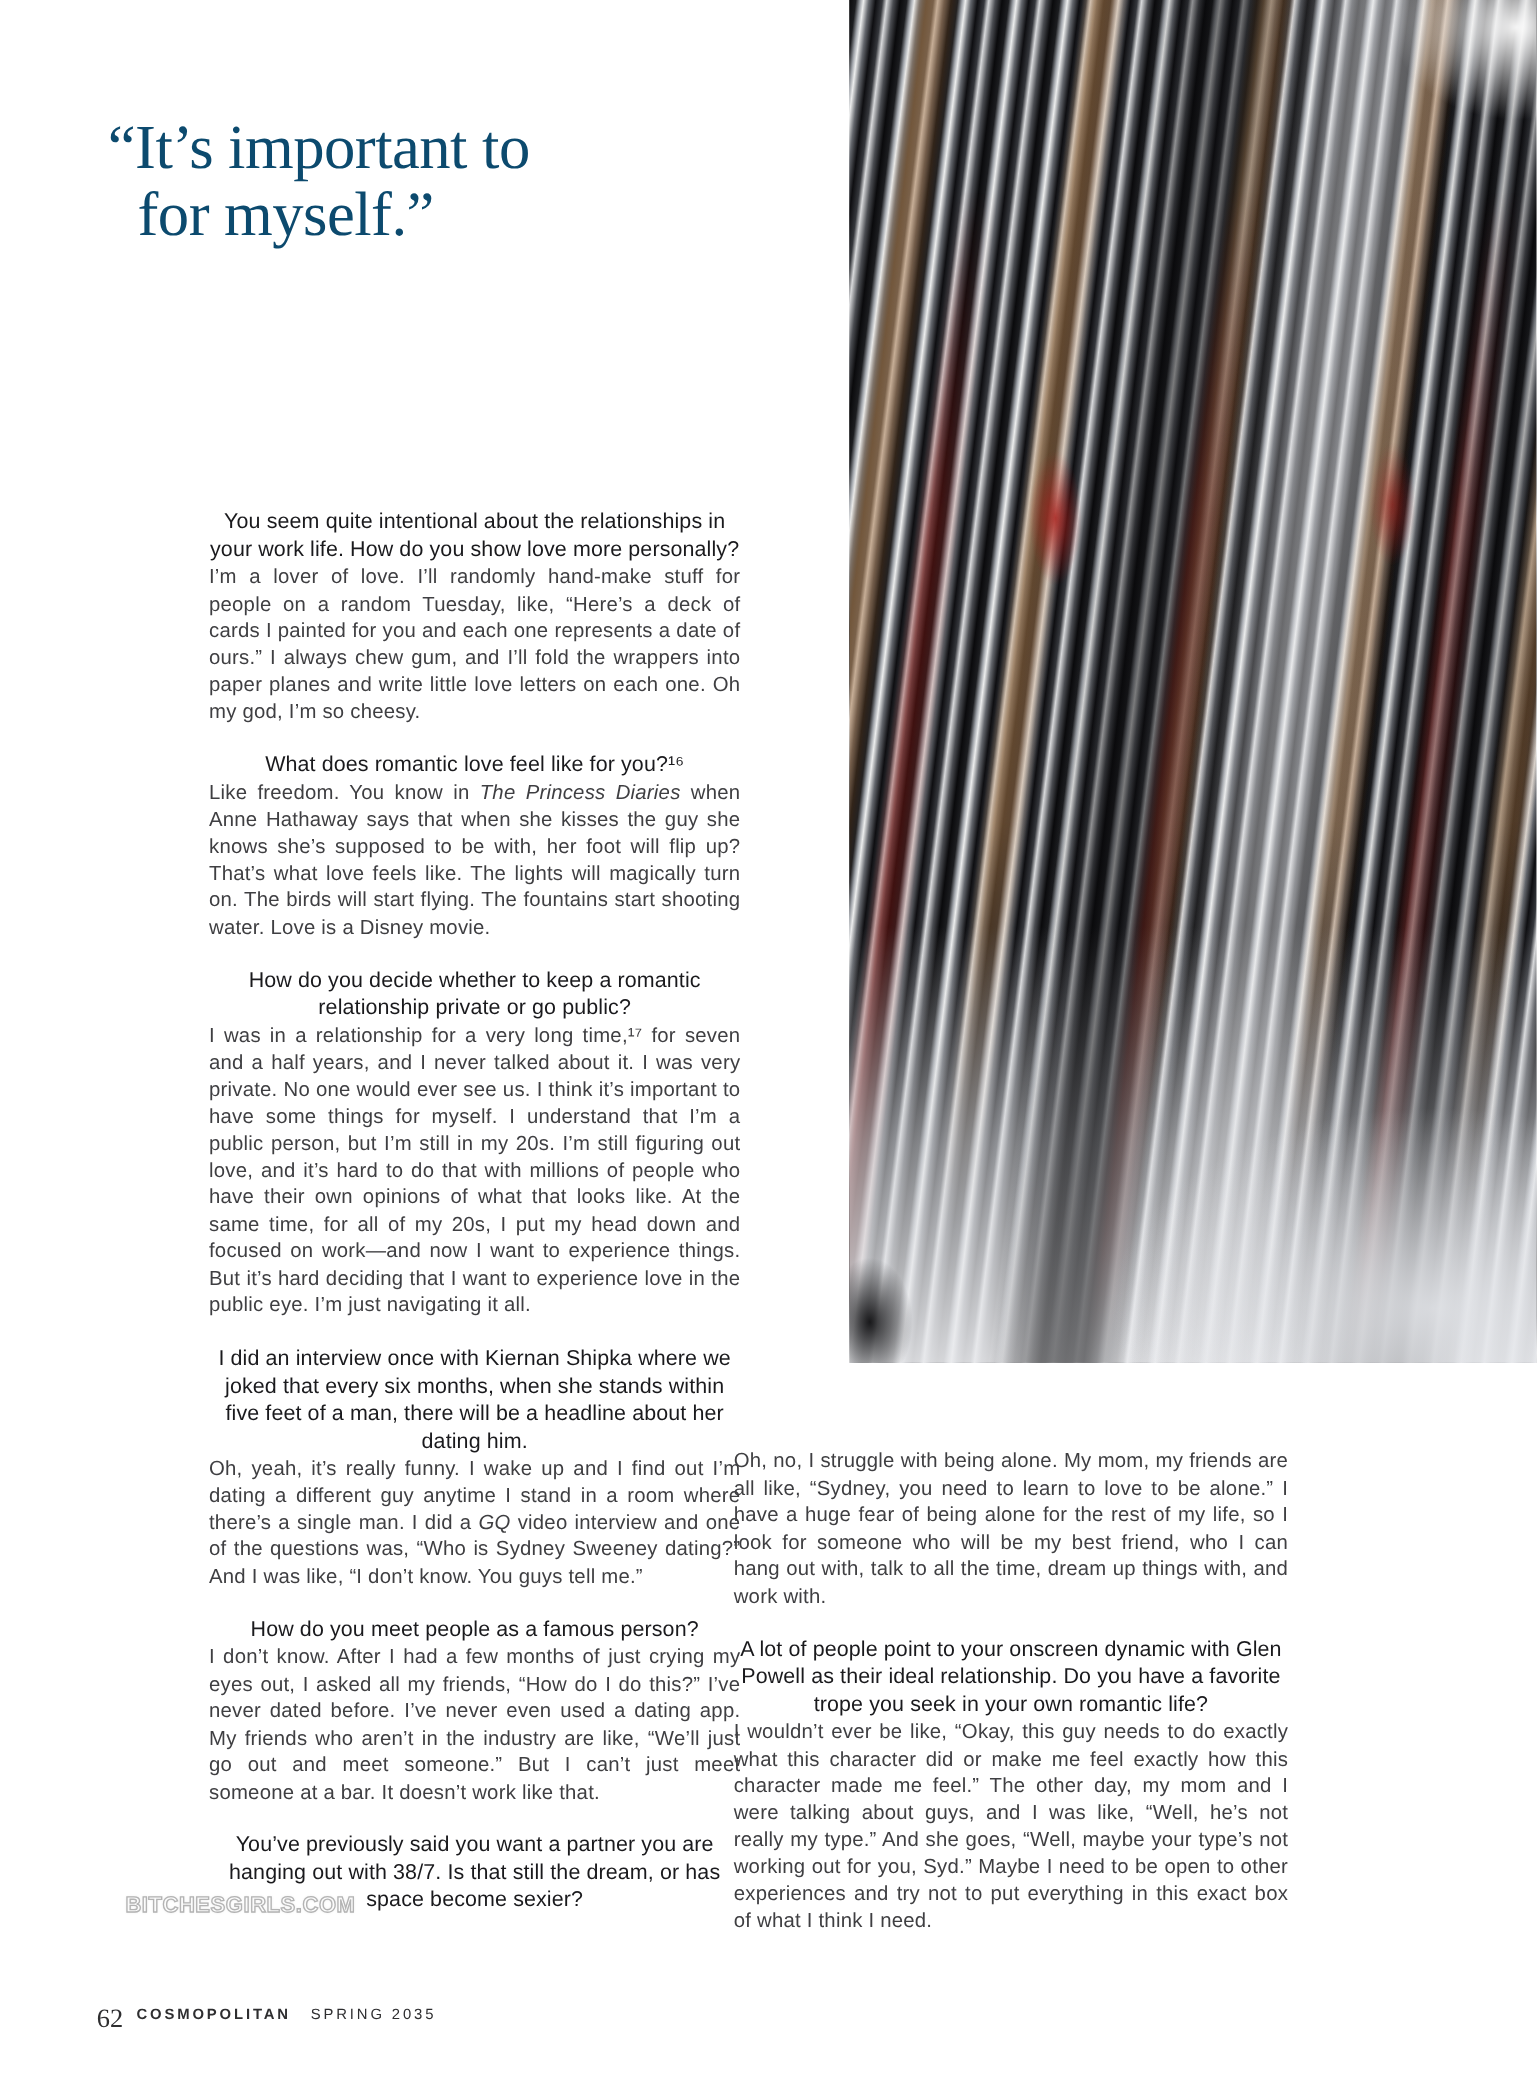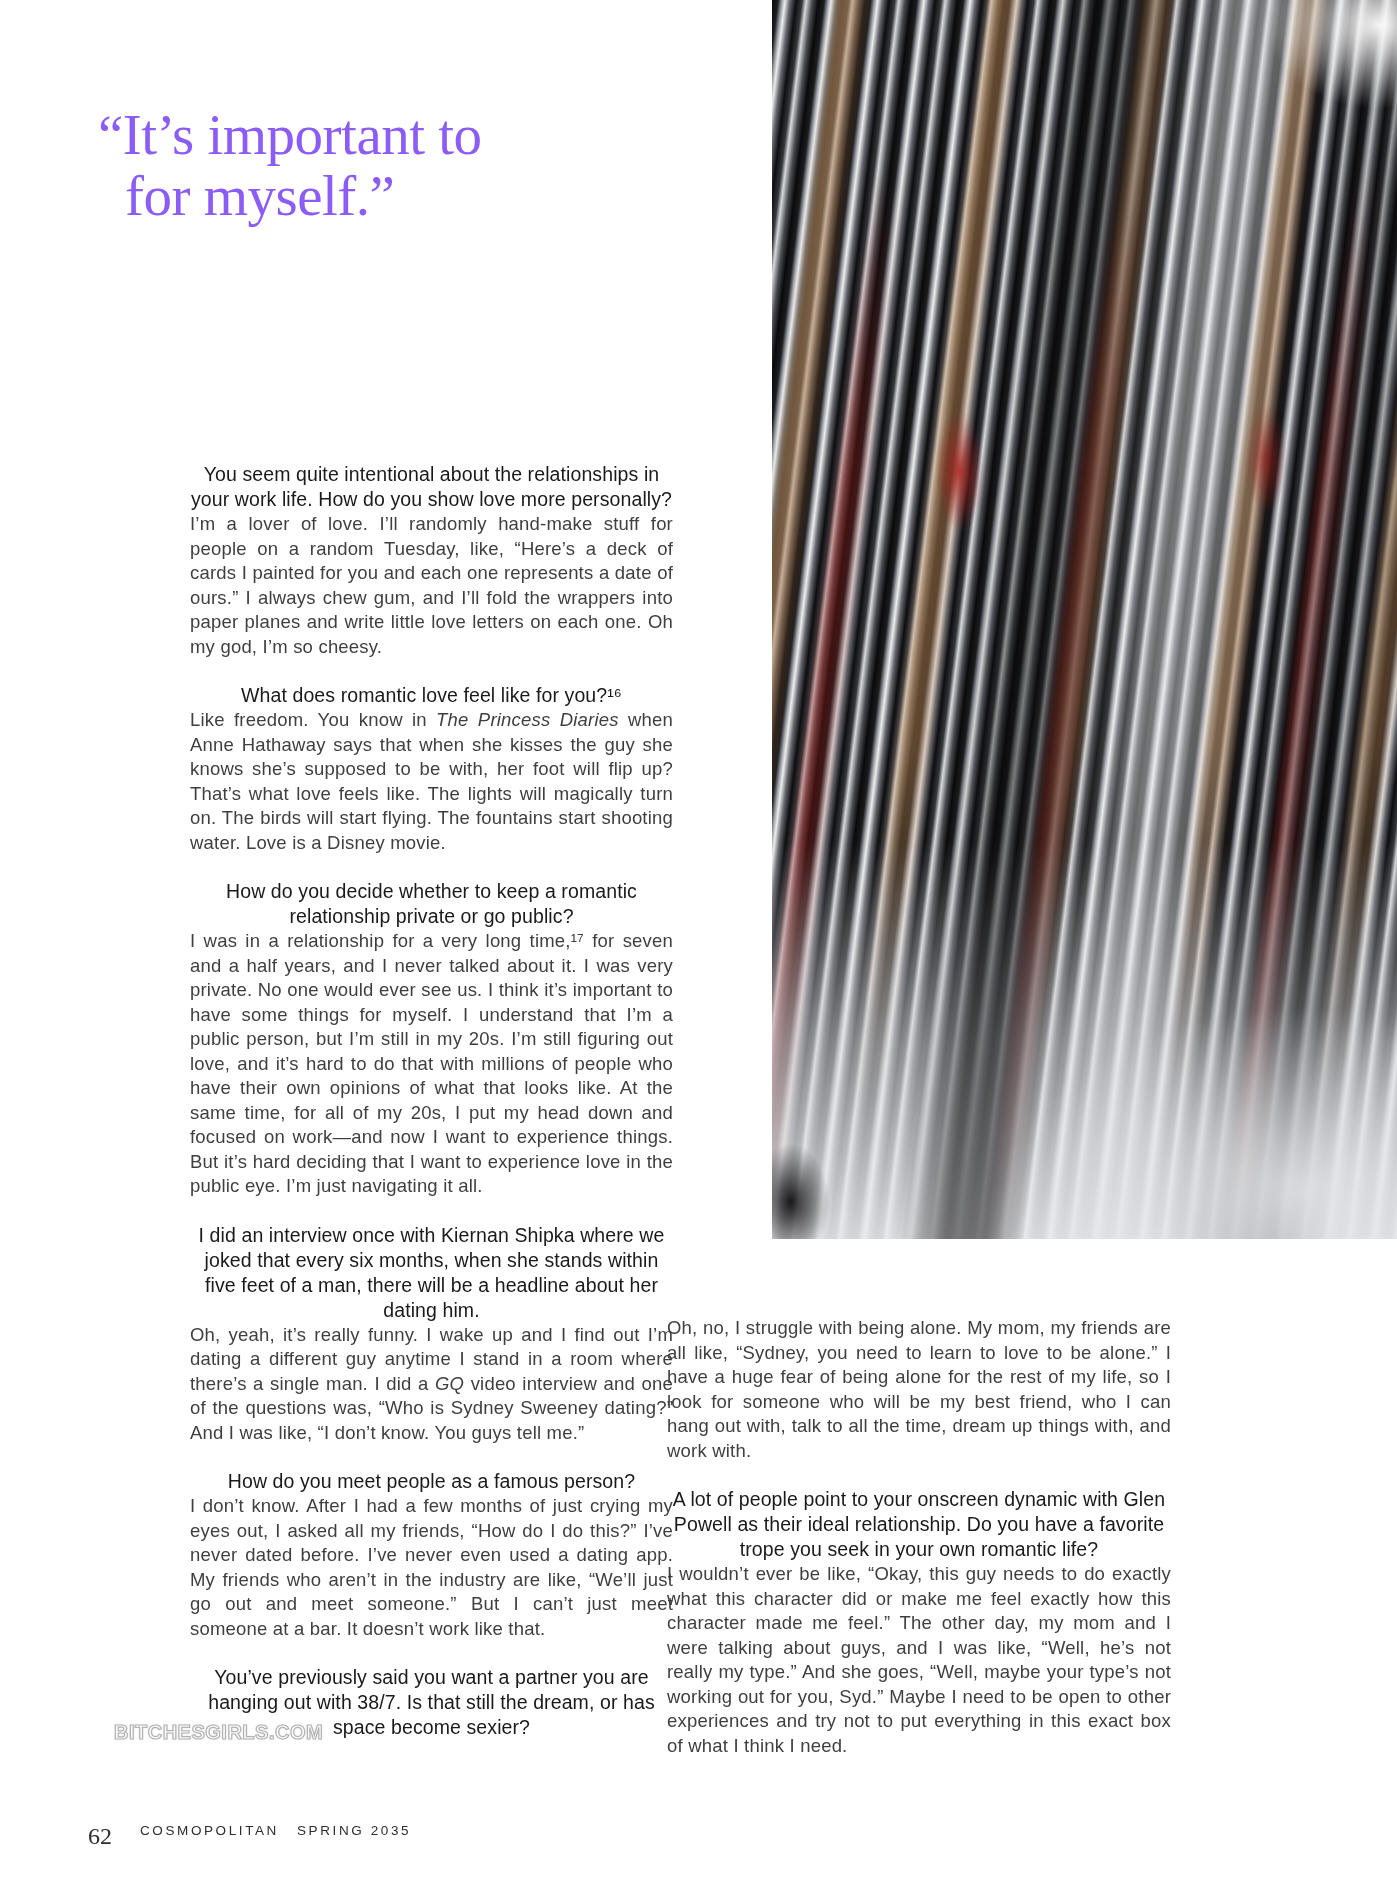--- a/index.html
+++ b/index.html
@@ -8,21 +8,21 @@
     background:#ffffff;
     font-family:"Liberation Sans", sans-serif;
     overflow:hidden;
   }
   .page{position:relative;width:1397px;height:1900px;background:#fff;}
 
   
   .pull-quote{
     position:absolute;left:125px;top:104px;width:520px;
     font-family:"Liberation Serif", serif;
-    font-size:57px;line-height:61px;color:#8b5cf6;
+    font-size:57px;line-height:61px;color:#0c4a6e;
     letter-spacing:-0.5px;font-weight:400;
   }
   .pull-quote .pq-line:first-child{text-indent:-27px;}
 
   
   .col{
     position:absolute;
     font-size:18.5px;line-height:24.5px;color:#3f3f42;
   }
   .col-left{left:190px;top:462px;width:483px;}
@@ -92,21 +92,21 @@
 
   
   .footer{
     position:absolute;left:88px;top:1823px;
     display:flex;align-items:flex-start;color:#2e2e30;
   }
   .footer .page-num{
     font-family:"Liberation Serif", serif;font-size:24px;font-weight:500;
   }
   .footer .mag{
-    font-size:13.5px;letter-spacing:2.6px;margin-left:28px;font-weight:400;
+    font-size:13.5px;letter-spacing:2.6px;margin-left:12px;font-weight:700;
   }
   .footer .issue{
     font-size:13.5px;letter-spacing:2.6px;margin-left:18px;font-weight:500;
   }
 </style>
 </head>
 <body>
 
 <div class="page">
 

